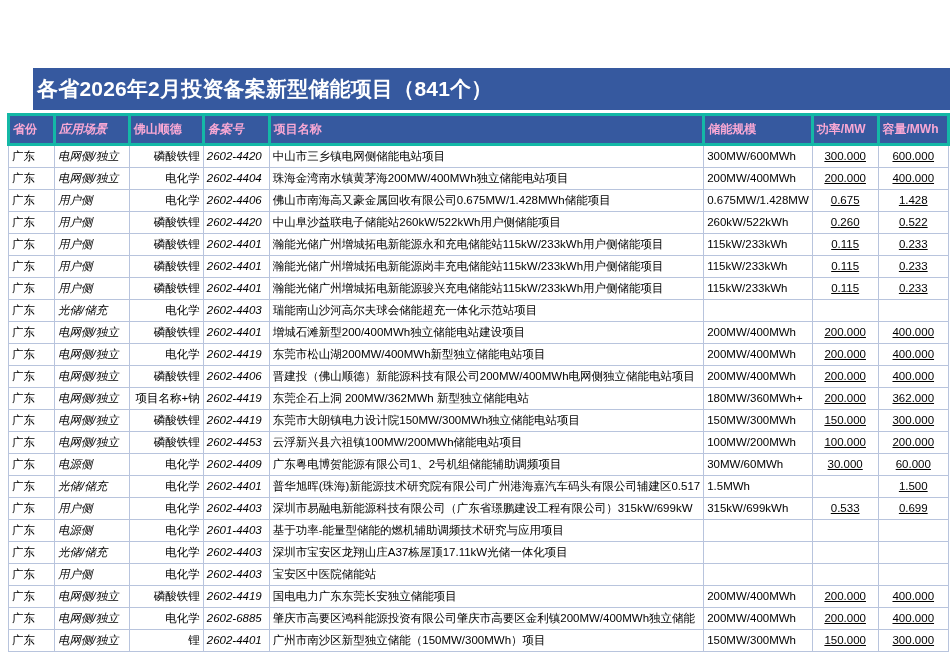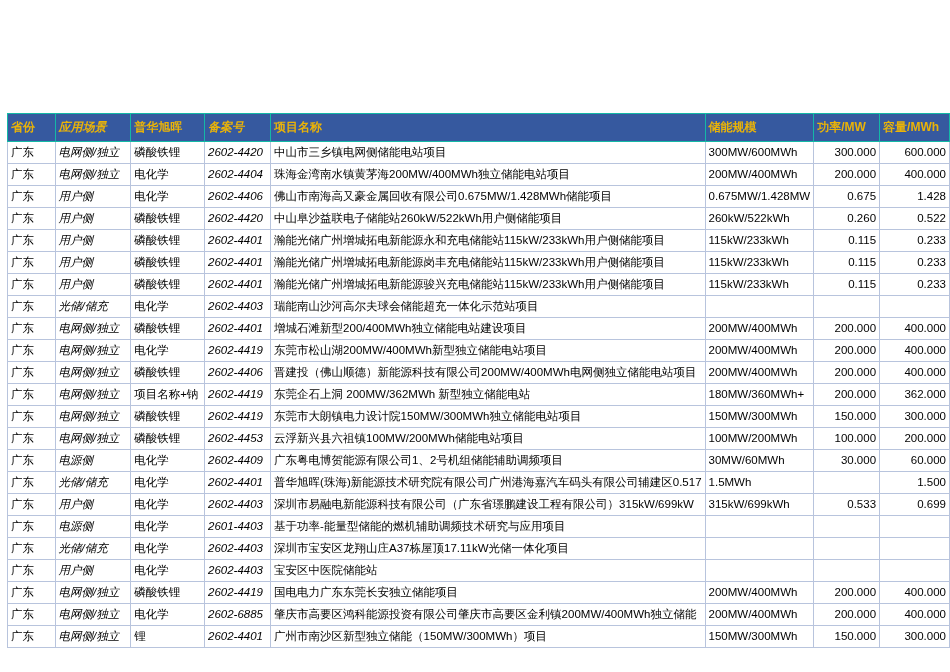--- a/index.html
+++ b/index.html
@@ -53,53 +53,56 @@
     padding: 0 3px;
     height: 21px;
     line-height: 21px;
     overflow: hidden;
     white-space: nowrap;
     vertical-align: middle;
     background: #ffffff;
   }
   table.grid thead th {
     background: #36599F;
-    color: #eab308;
+    color: #f9a8d4;
     font-weight: bold;
     font-size: 12px;
     text-align: left;
-    border: 1px solid #14b8a6;
+    border: 3px solid #14b8a6;
     height: 27px;
     line-height: 27px;
   }
   .c-prov   { width: 60px; }
   .c-scene  { width: 78px; font-style: italic; }
-  .c-tech   { width: 70px; }
+  .c-tech   { width: 70px; text-align: right; }
   .c-code   { width: 64px; font-style: italic; }
   .c-name   { width: 400px; }
   .c-scale  { width: 93px; margin-left: 32px; }
   .c-power  { width: 71px; text-align: right; }
   .c-cap    { width: 71px; text-align: right; }
 
   thead .c-power, thead .c-cap { text-align: left; }
 
-  td.num { text-align: right; }
+  td.num { text-align: center; text-decoration: underline; }
 </style>
 </head>
 <body>
 
 <div class="sheet">
 
+  <div class="title-bar">
+    <span class="title-text">各省2026年2月投资备案新型储能项目（841个）</span>
+  </div>
 
   <table class="grid">
     <thead>
       <tr>
         <th class="c-prov">省份</th>
         <th class="c-scene">应用场景</th>
-        <th class="c-tech">普华旭晖</th>
+        <th class="c-tech">佛山顺德</th>
         <th class="c-code">备案号</th>
         <th class="c-name">项目名称</th>
         <th class="c-scale">储能规模</th>
         <th class="c-power">功率/MW</th>
         <th class="c-cap">容量/MWh</th>
       </tr>
     </thead>
     <tbody>
         <tr>
           <td class="c-prov">广东</td>

